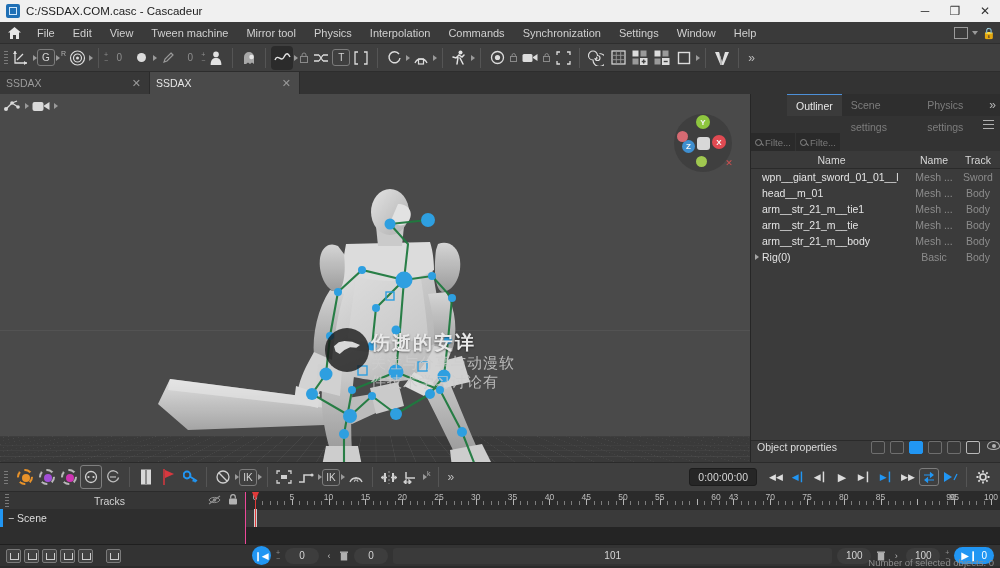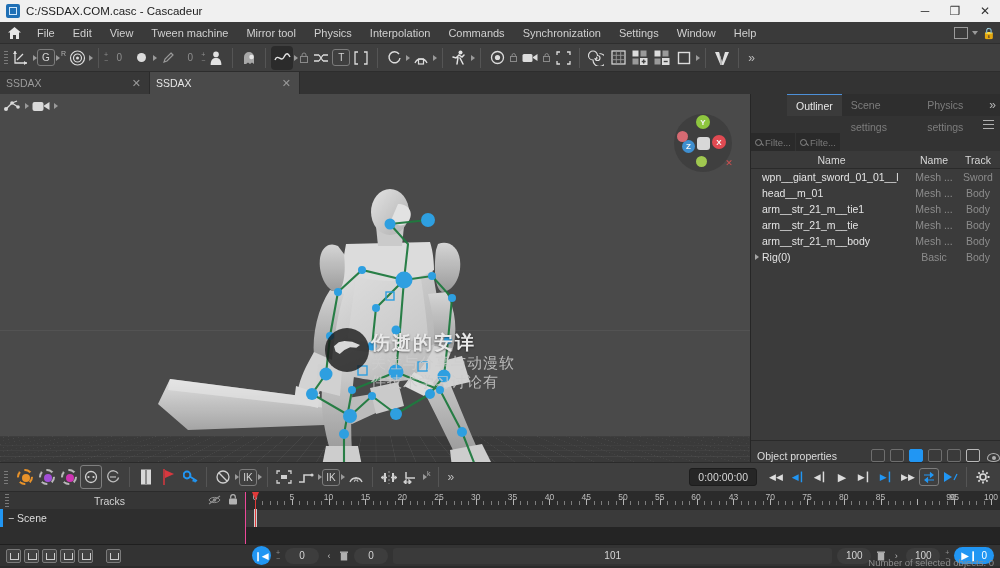--- a/index.html
+++ b/index.html
@@ -104,21 +104,21 @@
   .rp-head{ height:18px; display:flex; background:#3a3a3a; border-bottom:1px solid #2a2a2a; font-size:10.5px; color:#d8d8d8;}
   .rp-head div{ display:flex;align-items:center;justify-content:center;}
   .col-name{flex:1;} .col-type{width:44px;} .col-track{width:44px;}
   .rp-list{ flex:1; overflow:hidden; background:#3b3b3b;}
   .orow{ height:16px; display:flex; align-items:center; font-size:10.5px;}
   .o-name{flex:1; color:#e4e4e4; padding-left:4px; display:flex; align-items:center; gap:3px; overflow:hidden; white-space:nowrap;}
   .o-type{width:44px; color:#8c8c8c; text-align:center;}
   .o-track{width:44px; color:#8c8c8c; text-align:center;}
   .exp{ width:0;height:0;border-top:3px solid transparent;border-bottom:3px solid transparent;border-left:4px solid #a5a5a5; flex:none;}
   .exp.hidden{visibility:hidden;}
-  .rp-props{ height:22px; background:#3a3a3a; display:flex; align-items:flex-end; border-top:1px solid #2a2a2a; padding-left:6px; gap:5px;}
+  .rp-props{ height:22px; background:#3a3a3a; display:flex; align-items:flex-start; border-top:1px solid #2a2a2a; padding-left:6px; gap:5px;}
   .rp-props .ttl{ flex:1; font-size:10.5px; color:#dcdcdc;}
   .pbtn{ width:14px;height:13px; border:1px solid #6e6e6e; border-radius:2px; position:relative;}
   .pbtn.on{ background:#2196f3; border-color:#2196f3;}
   .pbtn.sel{ border-color:#b9b9b9; }
   .eye{ width:13px;height:9px;border:1px solid #b0b0b0; border-radius:50% 50% 50% 50%/60% 60% 40% 40%; position:relative; margin-left:2px;}
   .eye:after{content:"";position:absolute;left:4px;top:2px;width:4px;height:4px;border-radius:50%;background:#b0b0b0;}
 
   
   .tl-toolbar{ height:30px; background:#3f3f3f; display:flex; align-items:center; border-top:1px solid #2b2b2b; border-bottom:1px solid #2b2b2b; position:relative;}
   .ic-ring{ width:16px;height:16px;border-radius:50%; border:2px dashed #9a9a9a; position:relative;}
@@ -919,21 +919,21 @@
           <div class="tick" style="left: 391.72px;"></div>
           <div class="tick" style="left: 399.08px;"></div>
           <div class="tick" style="left: 406.44px;"></div>
           <div class="tick major" style="left: 413.8px;"></div>
           <div class="rlbl" style="left: 413.8px;">55</div>
           <div class="tick" style="left: 421.16px;"></div>
           <div class="tick" style="left: 428.52px;"></div>
           <div class="tick" style="left: 435.88px;"></div>
           <div class="tick" style="left: 443.24px;"></div>
           <div class="tick major" style="left: 450.6px;"></div>
-          <div class="rlbl" style="left: 450px;">60</div>
+          <div class="rlbl" style="left: 470px;">60</div>
           <div class="tick" style="left: 457.96px;"></div>
           <div class="tick" style="left: 465.32px;"></div>
           <div class="tick" style="left: 472.68px;"></div>
           <div class="tick" style="left: 480.04px;"></div>
           <div class="tick major" style="left: 487.4px;"></div>
           <div class="rlbl" style="left: 487.4px;">43</div>
           <div class="tick" style="left: 494.76px;"></div>
           <div class="tick" style="left: 502.12px;"></div>
           <div class="tick" style="left: 509.48px;"></div>
           <div class="tick" style="left: 516.84px;"></div>

